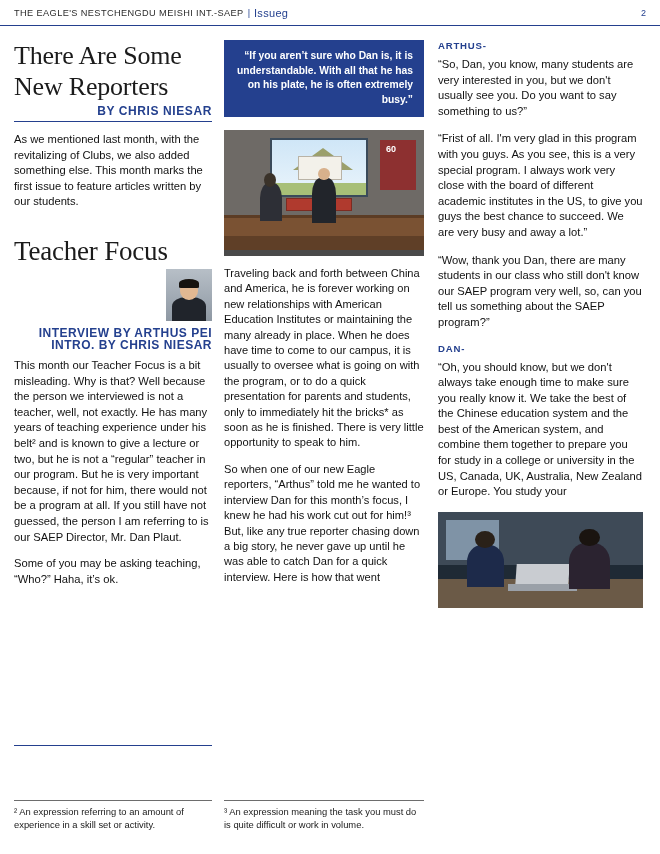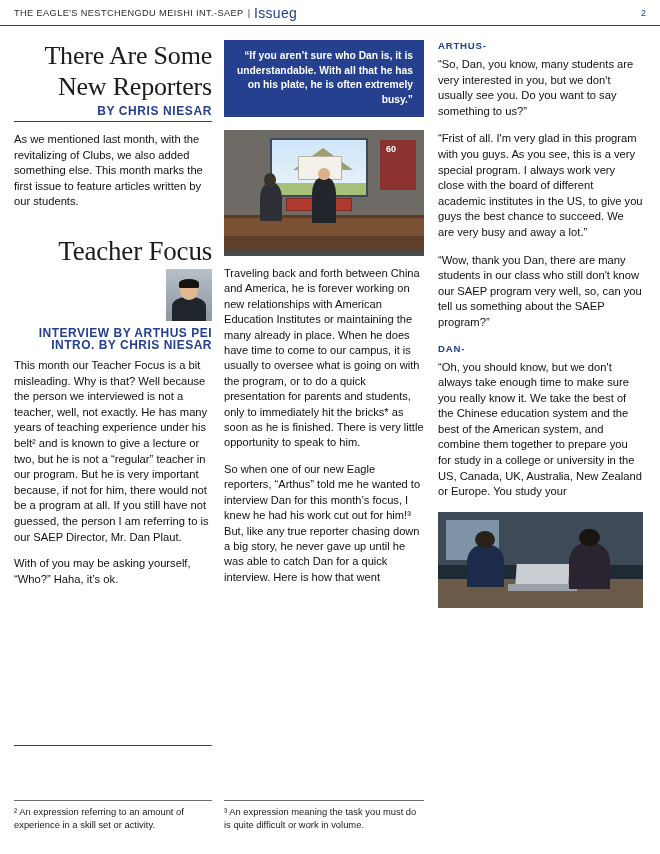--- a/index.html
+++ b/index.html
@@ -40,21 +40,21 @@
     color: #2b2b2b;
     text-transform: uppercase;
     white-space: nowrap;
   }
   .masthead-sep {
     color: #24408e;
     margin: 0 4px;
     font-size: 9.2px;
   }
   .masthead-issue {
-    font-size: 14px;
+    font-size: 11px;
     color: #24408e;
     letter-spacing: 0.3px;
   }
   .masthead-page {
     margin-left: auto;
     font-size: 9px;
     color: #24408e;
   }
 
   
@@ -67,21 +67,20 @@
   .col-right { left: 438px; top: 40px; width: 205px; }
 
   h1.headline {
     font-family: "Liberation Serif", serif;
     font-weight: 400;
     font-size: 26px;
     line-height: 31px;
     color: #1b1b1b;
     margin: 0 0 2px 0;
     letter-spacing: -0.2px;
-    text-align: right;
   }
   h1.headline.second {
     margin-top: 26px;
     font-size: 27px;
   }
   .byline {
     text-align: right;
     font-size: 12px;
     letter-spacing: 0.6px;
     color: #24408e;
@@ -282,21 +281,21 @@
       <div class="hs-head"></div>
       <div class="hs-hair"></div>
     </div>
 
     <div class="interview-credit">
       <div>Interview by Arthus Pei</div>
       <div>Intro. By Chris Niesar</div>
     </div>
 
     <p class="body-text">This month our Teacher Focus is a bit misleading.  Why is that?  Well because the person we interviewed is not a teacher, well, not exactly.  He has many years of teaching experience under his belt² and is known to give a lecture or two, but he is not a “regular” teacher in our program.  But he is very important because, if not for him, there would not be a program at all.  If you still have not guessed, the person I am referring to is our SAEP Director, Mr. Dan Plaut.</p>
-    <p class="body-text">With of you may be asking yourself, “Who?” Haha, it’s ok.</p>
+    <p class="body-text">Some of you may be asking teaching, “Who?” Haha, it’s ok.</p>
   </div>
 
   <div class="divider-left"></div>
 
   <div class="col col-mid">
     <div class="pullquote">“If you aren’t sure who Dan is, it is understandable.  With all that he has on his plate, he is often extremely busy.”</div>
 
     <div class="photo photo-classroom">
       <div class="cr-wall"></div>
       <div class="cr-screen">

